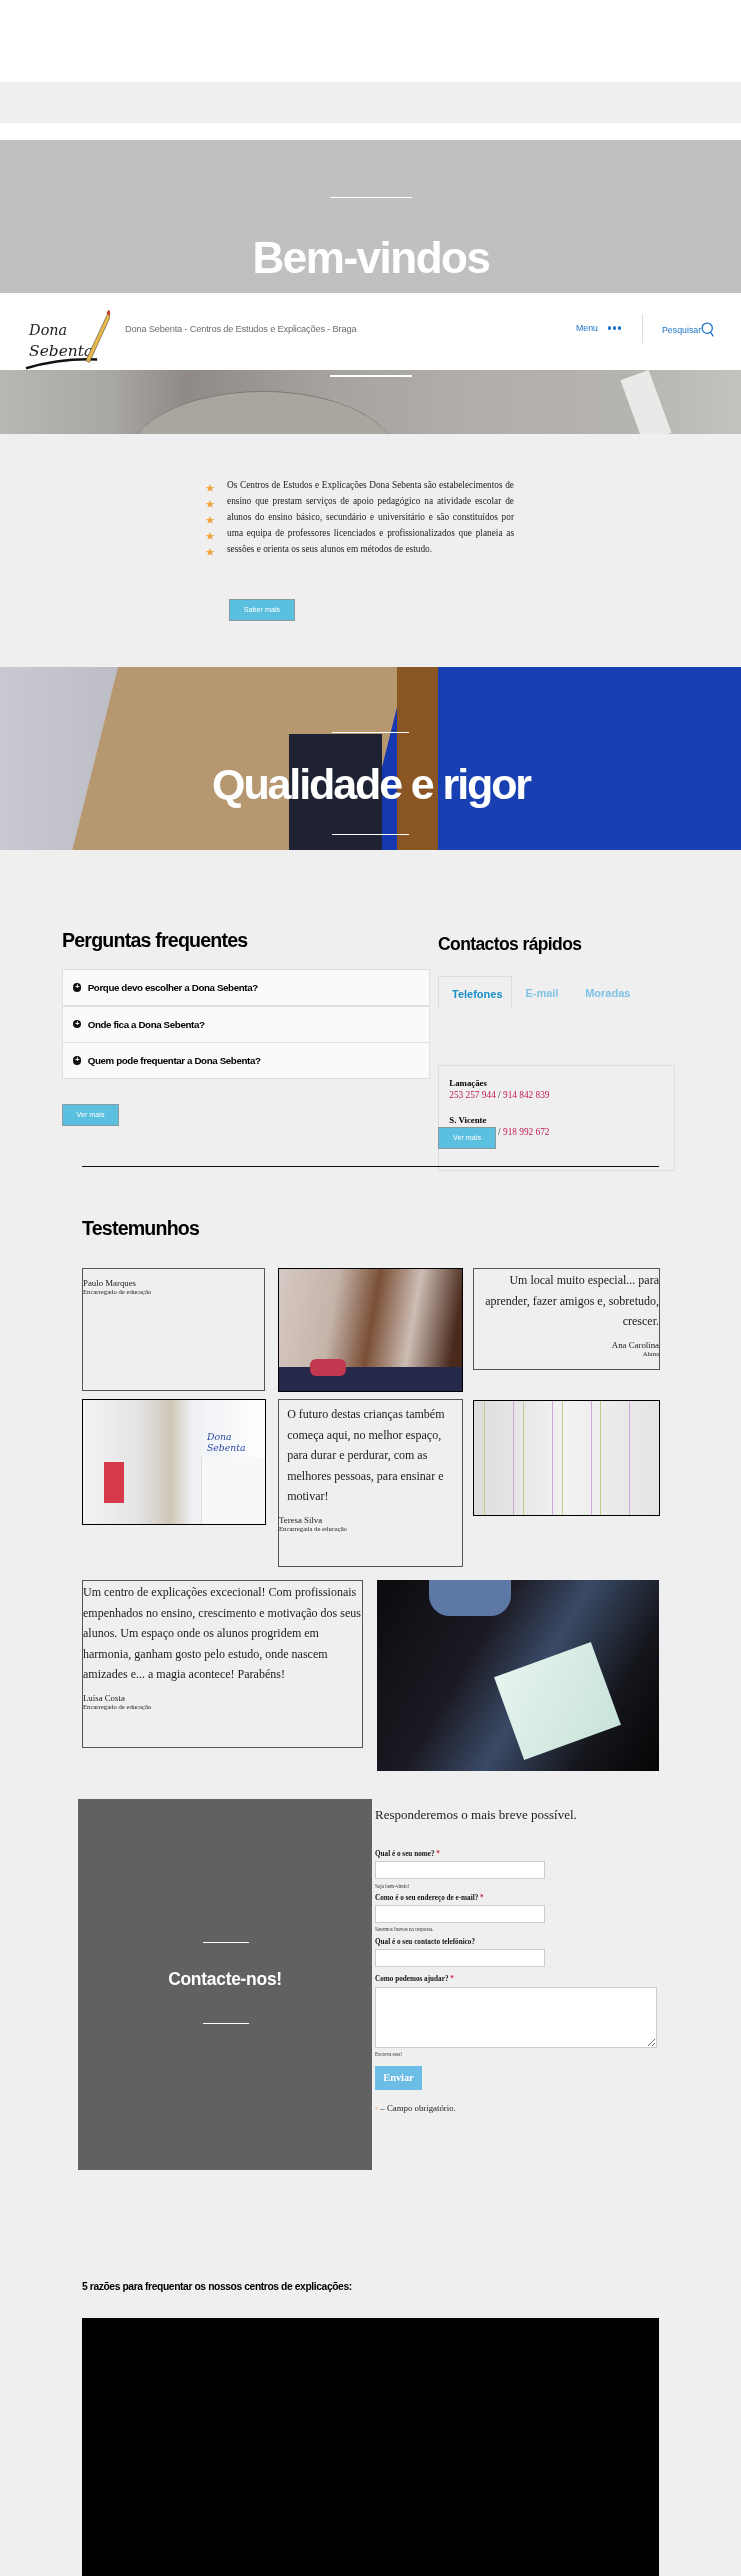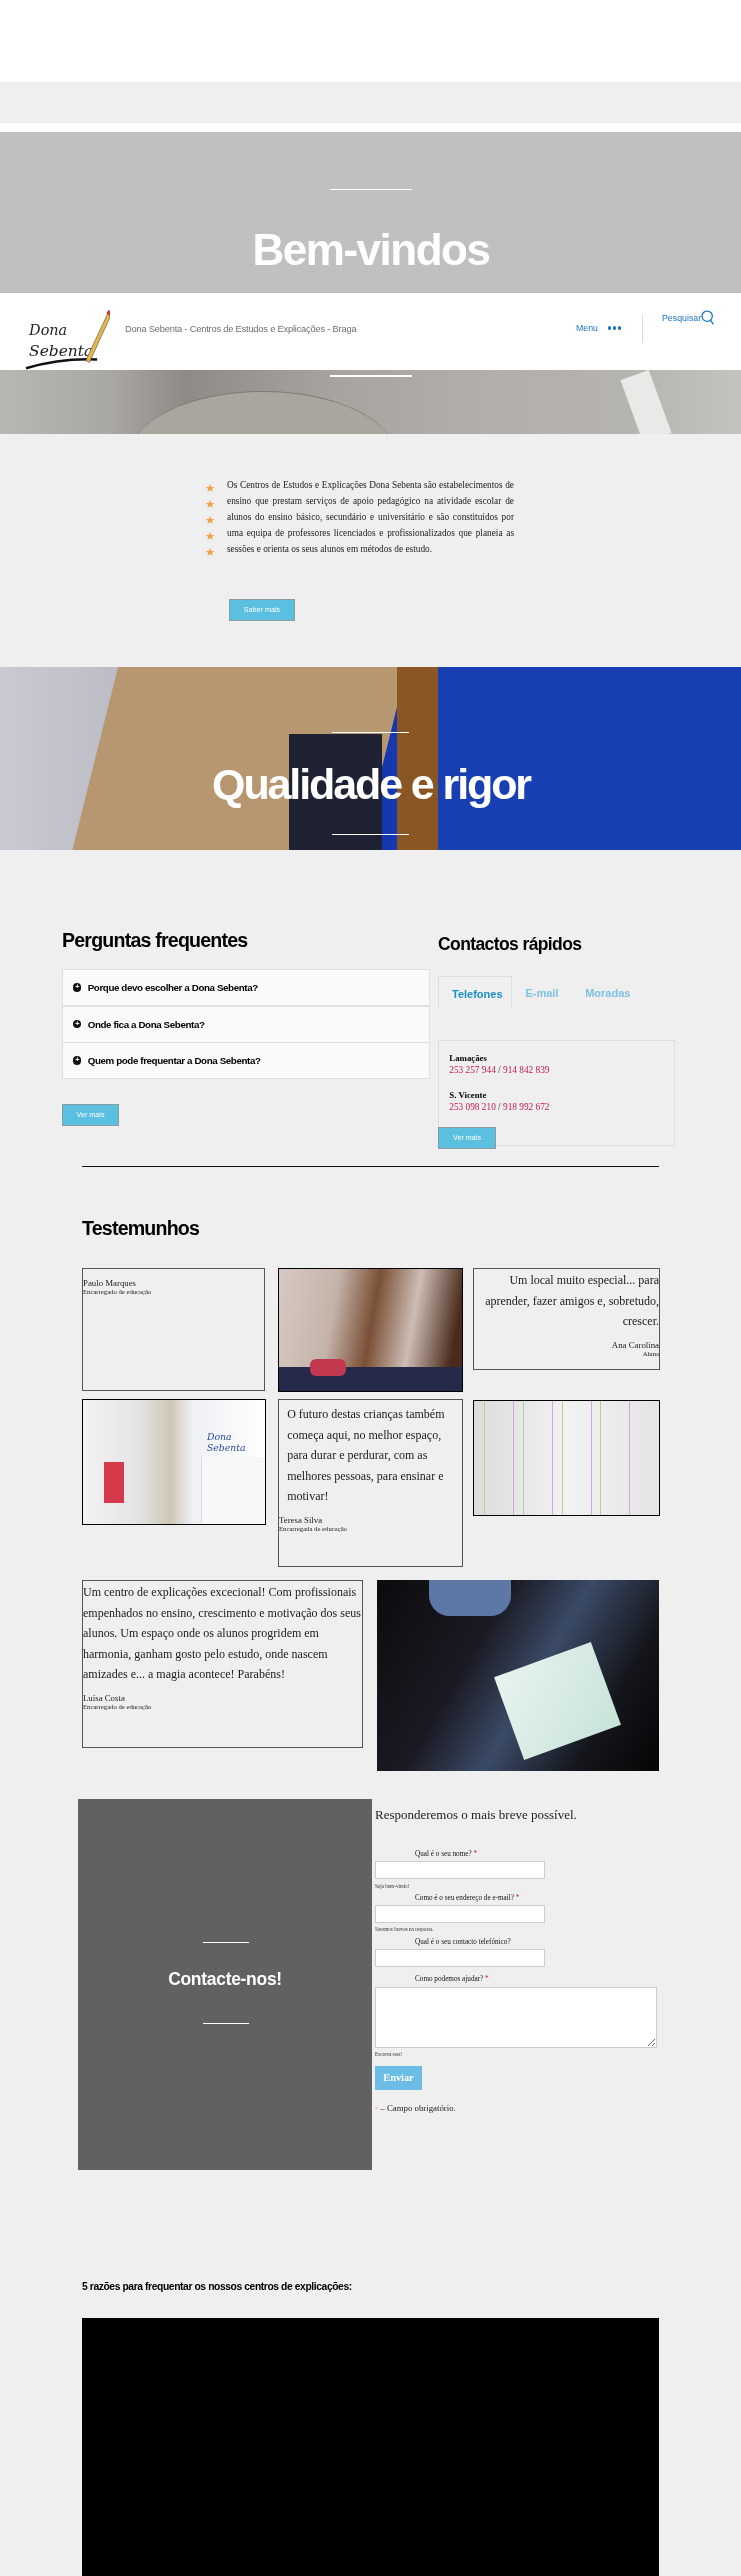--- a/index.html
+++ b/index.html
@@ -4,33 +4,33 @@
 <style>
   * { box-sizing: border-box; margin: 0; padding: 0; }
   html, body { width: 742px; background: #ffffff; }
   body { font-family: "Liberation Sans", sans-serif; color: #000; position: relative; height: 3319px; overflow: hidden; }
   .abs { position: absolute; }
   .serif { font-family: "Liberation Serif", "DejaVu Serif", serif; }
 
   
   .top-white { left:0; top:0; width:742px; height:82px; background:#fff; }
   .top-gray { left:0; top:82px; width:742px; height:41px; background:#efefef; }
-  .hero1 { left:0; top:132px; width:742px; height:169px; background:#c0c0c0; }
+  .hero1 { left:0; top:140px; width:742px; height:169px; background:#c0c0c0; }
   .hero1 .rule { position:absolute; left:330px; top:57px; width:82px; height:1px; background:#fff; }
   .hero1 h1 { position:absolute; left:0; width:742px; top:93px; text-align:center; color:#fff; font-size:44px; font-weight:700; letter-spacing:-1.5px; }
 
   
   .header { left:0; top:293px; width:742px; height:76px; background:#fff; }
   .logo { position:absolute; left:25px; top:15.5px; width:85px; height:67px; }
   .site-desc { position:absolute; left:125px; top:31px; font-size:9.3px; color:#6d6d6d; letter-spacing:-0.2px; }
   .nav-menu { position:absolute; left:576px; top:30px; display:flex; align-items:center; gap:10.3px; color:#1a73c8; font-size:8.8px; cursor:pointer; }
   .dots { display:flex; gap:1.5px; }
   .dots i { width:3.1px; height:3.1px; border-radius:50%; background:#1a73c8; display:block; }
   .vdivider { position:absolute; left:642px; top:20.6px; width:0.5px; height:29px; background:#ddd; }
-  .nav-search { position:absolute; left:662px; top:17px; display:flex; align-items:center; gap:0; color:#1a73c8; font-size:8.8px; cursor:pointer; }
+  .nav-search { position:absolute; left:662px; top:29px; display:flex; align-items:center; gap:0; color:#1a73c8; font-size:8.8px; cursor:pointer; }
 
   
   .strip { left:0; top:370px; width:742px; height:64px; background: linear-gradient(90deg,#b9b7b3 0%,#a9a7a4 15%,#8f8a86 25%,#a7a39e 45%,#b2aea9 65%,#b6b4af 85%,#c4c3c0 100%); overflow:hidden; }
   .strip .rule { position:absolute; left:330px; top:5.2px; width:82px; height:1.5px; background:#fff; }
   .strip .arc { position:absolute; left:129px; top:20.6px; width:268px; height:134px; border-radius:50% 50% 0 0; background:#aaa69f; border-top:1.5px solid #7e7975; }
   .strip .lamp { position:absolute; left:631px; top:3.1px; width:30px; height:67px; background:#e9e9e7; transform:rotate(-20deg); }
 
   
   .intro { left:0; top:434px; width:742px; height:233px; background:#efefef; }
   .intro-text { position:absolute; left:227px; top:43px; width:287px; font-size:9.3px; line-height:16px; text-align:justify; color:#222; }
@@ -57,21 +57,21 @@
   .faq-item { height:37px; border:0.5px solid #e0e0e0; background:#fafafa; display:flex; align-items:center; padding-left:10.3px; margin-bottom:-0.5px; cursor:pointer; }
   .faq-item .plus { width:8.2px; height:8.2px; border-radius:50%; background:#111; color:#fff; font-size:7.2px; line-height:8.2px; text-align:center; font-weight:700; margin-right:6.2px; }
   .faq-item .q { font-size:9.8px; font-weight:700; letter-spacing:-0.4px; }
   .faq-btn { left:62px; top:1104px; width:57px; height:21.6px; }
 
   .ct-title { left:438px; top:934px; font-size:17.5px; font-weight:700; letter-spacing:-0.6px; }
   .ct-tabs { left:438px; top:976px; width:237px; height:32px; display:flex; }
   .ct-tab { font-size:11px; font-weight:700; padding:11.3px 13.4px 0 13.4px; cursor:pointer; }
   .ct-tab.active { color:#1a8fc8; border:0.5px solid #ddd; border-bottom:none; background:#efefef; width:74px; padding-left:13px; }
   .ct-tab.inactive { color:#7fc3e4; }
-  .ct-panel { left:438px; top:1040px; width:237px; height:106px; border:0.5px solid #ddd; padding:12.4px 10.3px; }
+  .ct-panel { left:438px; top:1065px; width:237px; height:106px; border:0.5px solid #ddd; padding:12.4px 10.3px; }
   .ct-loc { font-size:8.8px; font-weight:700; margin-bottom:2.1px; }
   .ct-num { font-size:9.3px; color:#c3174f; margin-bottom:14.4px; }
   .ct-num .sep { color:#111; }
   .ct-btn { left:438px; top:1127px; width:58px; height:21.6px; }
 
   .hr-black { left:82px; top:1166px; width:577px; height:1px; background:#111; }
 
   
   .test-title { left:82px; top:1217px; font-size:19.6px; font-weight:700; letter-spacing:-0.8px; }
   .tcard { border:0.5px solid #555; padding:1px 0 0 0; }
@@ -97,21 +97,21 @@
   .tc3 { left:278px; top:1399px; width:185px; height:168px; }
   .tc4 { left:82px; top:1580px; width:281px; height:168px; }
 
   
   .contact-panel { left:78px; top:1799px; width:294px; height:371px; background:#616161; }
   .contact-panel .r1 { position:absolute; left:125px; top:143px; width:46px; height:0.5px; background:#fff; }
   .contact-panel .r2 { position:absolute; left:125px; top:224px; width:46px; height:0.5px; background:#fff; }
   .contact-panel h2 { position:absolute; left:0; width:294px; top:170px; text-align:center; color:#fff; font-size:17.5px; font-weight:700; letter-spacing:-0.3px; }
   .form { left:375px; top:1803px; width:289px; }
   .form .lead { font-size:13px; color:#222; margin-top:4.1px; }
-  .form label { display:block; font-size:7.2px; font-weight:400; color:#111; margin-top:5.2px;margin-left:40px; }
+  .form label { display:block; font-size:7.2px; font-weight:700; color:#111; margin-top:5.2px; }
   .form .req { color:#d0203f; }
   .form input { display:block; width:170px; height:18.5px; border:0.5px solid #ccc; background:#fff; margin-top:3.1px; }
   .form textarea { display:block; width:282px; height:61px; border:0.5px solid #ccc; background:#fff; margin-top:3.1px; resize:both; }
   .form .help { font-size:5.2px; color:#333; margin-top:3.1px; }
   .form .submit { width:47px; height:24px; background:#6cbde5; color:#fff; border:none; font-family:"Liberation Serif",serif; font-size:10.3px; font-weight:700; margin-top:9.3px; cursor:pointer; }
   .form .reqnote { font-size:8.8px; color:#222; margin-top:13.4px; }
   .form .reqnote .star { color:#e89b5a; font-size:6.2px; }
 
   
   .reasons { left:82px; top:2281px; font-size:10.3px; font-weight:700; letter-spacing:-0.4px; }

